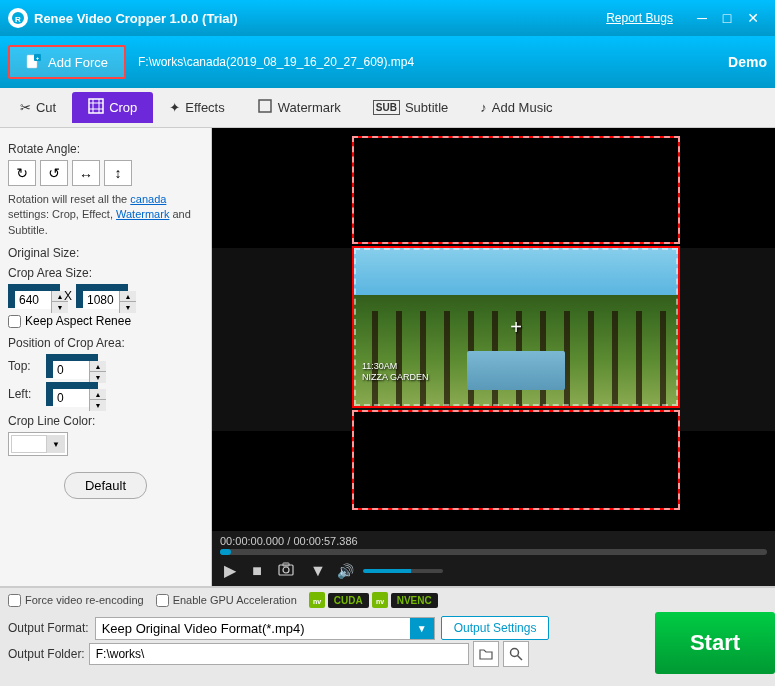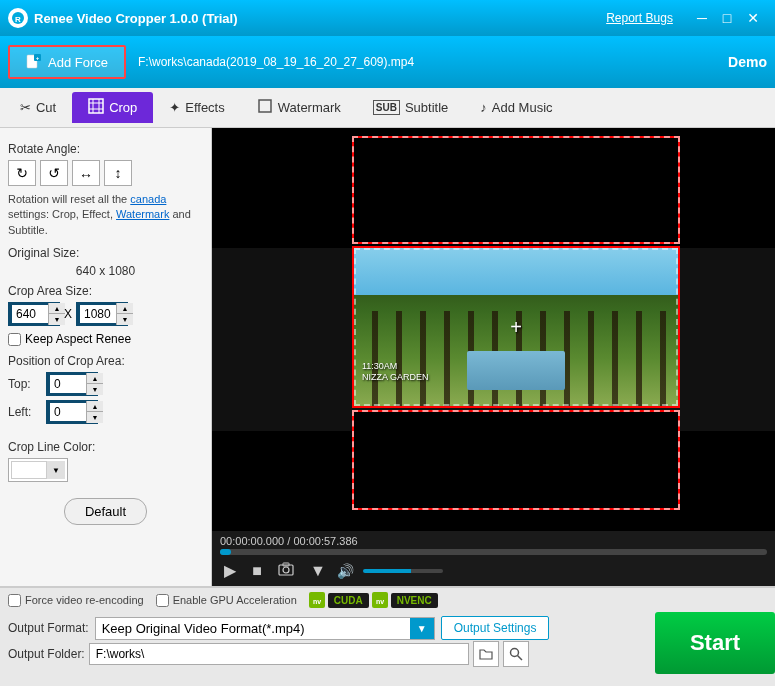--- a/index.html
+++ b/index.html
@@ -126,23 +126,23 @@
 
     .crop-size-row {
       display: flex;
       align-items: center;
       gap: 4px;
       margin-bottom: 6px;
     }
     .spinbox {
       width: 52px;
       height: 24px;
-      border: 4px solid #0c4a6e;
-      display: flex;
-      align-items: center;
+      border: 7px solid #0c4a6e;
+      display: flex;
+      align-items: flex-start;
       background: white;
     }
     .spinbox input {
       width: 36px;
       border: none;
       outline: none;
       font-size: 12px;
       padding: 2px 4px;
     }
     .spinbox-arrows {
@@ -439,21 +439,20 @@
       <button class="rotate-btn">↻</button>
       <button class="rotate-btn">↺</button>
       <button class="rotate-btn">↔</button>
       <button class="rotate-btn">↕</button>
     </div>
     <div class="warning-text">
       Rotation will reset all the <span>canada</span> settings: Crop, Effect, <span>Watermark</span> and Subtitle.
     </div>
 
     <div class="section-label">Original Size:</div>
-    <div class="size-value">640 x 1080</div>
 
     <div class="section-label">Crop Area Size:</div>
     <div class="crop-size-row">
       <div class="spinbox">
         <input type="text" value="640" style="">
         <div class="spinbox-arrows">
           <button class="spinbox-arrow">▲</button>
           <button class="spinbox-arrow">▼</button>
         </div>
       </div>
@@ -487,21 +486,21 @@
       <span class="position-label">Left:</span>
       <div class="spinbox">
         <input type="text" value="0" style="">
         <div class="spinbox-arrows">
           <button class="spinbox-arrow">▲</button>
           <button class="spinbox-arrow">▼</button>
         </div>
       </div>
     </div>
 
-    <div class="section-label" style="margin-top:16px;">Crop Line Color:</div>
+    <div class="section-label" style="margin-top:8px;">Crop Line Color:</div>
     <div class="color-row">
       <div class="color-picker">
         <div class="color-swatch"></div>
         <div class="color-dropdown">▼</div>
       </div>
     </div>
 
     <button class="default-btn">Default</button>
   </div>
 

